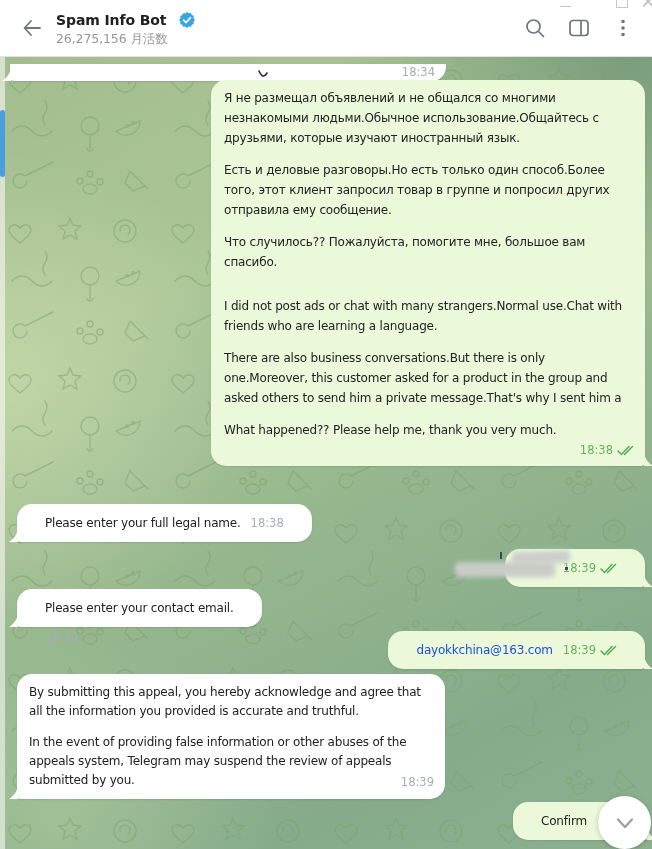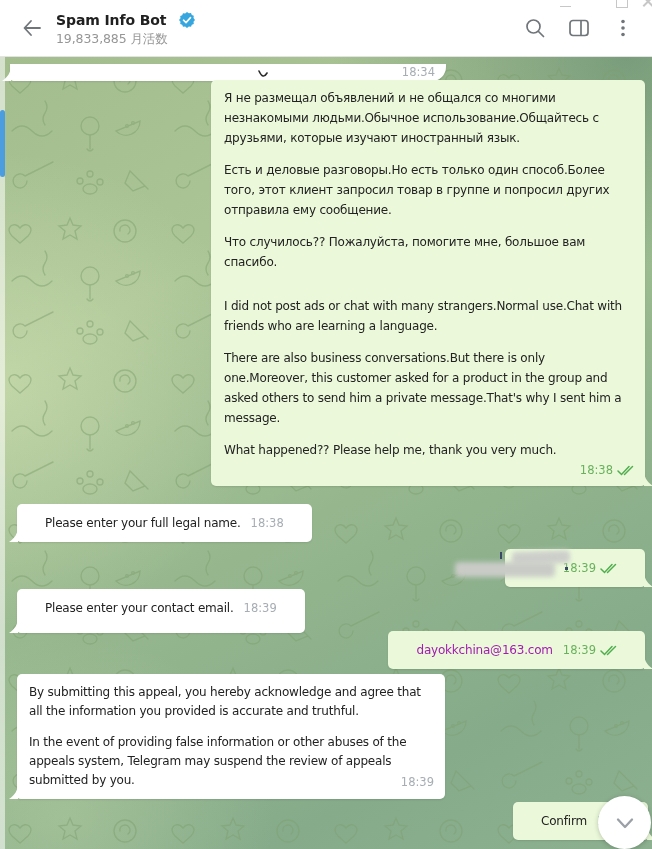--- a/index.html
+++ b/index.html
@@ -39,21 +39,21 @@
       radial-gradient(300px 260px at 10% 96%, rgba(210,228,178,.30), rgba(210,228,178,0) 70%),
       linear-gradient(152deg,#a3bd8f 0%,#abc597 28%,#96b78e 55%,#85ab8a 82%,#8db190 100%);
   }
   .pattern{position:absolute;top:0;left:0;width:100%;height:100%;opacity:.5;}
 
   
   .scroll-track{position:absolute;left:0;top:0;bottom:0;width:5px;background:rgba(255,255,255,.55);z-index:3;}
   .scroll-thumb{position:absolute;left:0;top:54px;width:5px;height:67px;border-radius:3px;background:#4c9ce0;cursor:pointer;}
 
   
-  .msg{position:absolute;z-index:2;box-sizing:border-box;border-radius:5px;
+  .msg{position:absolute;z-index:2;box-sizing:border-box;border-radius:15px;
        font-size:12px;line-height:20px;letter-spacing:-0.2px;color:#222;
        box-shadow:0 1px 2px rgba(0,0,0,.10);}
   .msg.in{background:#ffffff;border-bottom-left-radius:4px;}
   .msg.out{background:#ebf9da;border-bottom-right-radius:4px;}
   .tail{position:absolute;bottom:0;width:9px;height:16px;}
   .msg.in  .tail{left:-8px;}
   .msg.out .tail{right:-8px;}
 
   .line{height:20px;white-space:nowrap;overflow:hidden;}
   .line.blank{height:12px;}
@@ -66,29 +66,29 @@
   .oneline{display:flex;align-items:baseline;gap:10px;padding:9px 28px;white-space:nowrap;}
 
   
   .m-sliver{top:8px;left:10px;width:436px;height:17px;border-radius:0 0 14px 14px;border-bottom-left-radius:4px;}
   .m-sliver .meta-abs{bottom:-1px;right:11px;}
   .squiggle{position:absolute;left:247px;bottom:2px;}
 
   .m-big{top:24px;right:7px;width:434px;padding:8px 13px 26px 13px;}
   .m-in1{top:448px;left:17px;height:38px;}
   .m-red{top:493px;left:505px;width:140px;height:38px;}
-  .m-in2{top:533px;left:17px;height:44px;}
+  .m-in2{top:533px;left:17px;height:38px;flex-direction:column;}
   .m-email{top:575px;right:7px;height:38px;}
   .m-disc{top:618px;left:17px;width:428px;padding:9px 20px 9px 12px;font-size:12px;line-height:19px;}
   .m-disc .line{height:19px;}
   .m-disc .line.blank{height:12px;}
   .m-disc .meta-abs{bottom:7px;}
   .m-confirm{top:746px;left:513px;width:135px;height:38px;}
 
-  .link{color:#a21caf;cursor:pointer;}
+  .link{color:#1d4ed8;cursor:pointer;}
 
   
   .blob{position:absolute;z-index:4;filter:blur(2.5px);border-radius:4px;}
   .blob-a{left:512px;top:495px;width:58px;height:13px;background:#cdcfcb;transform:rotate(-2deg);}
   .blob-b{left:455px;top:506px;width:100px;height:15px;background:#c9cbc7;}
   .mark{position:absolute;z-index:5;background:#3a4a66;}
   .mark-1{left:500px;top:496px;width:1.5px;height:7px;}
   .mark-2{left:565px;top:511px;width:2.5px;height:2.5px;}
 
   
@@ -159,21 +159,20 @@
         <div class="line">Что случилось??  Пожалуйста, помогите мне, большое вам</div>
         <div class="line">спасибо.</div>
         <div class="line blank"></div>
         <div class="line blank"></div>
         <div class="line">I did not post ads or chat with many strangers.Normal use.Chat with</div>
         <div class="line">friends who are learning a language.</div>
         <div class="line blank"></div>
         <div class="line">There are also business conversations.But there is only</div>
         <div class="line">one.Moreover, this customer asked for a product in the group and</div>
         <div class="line">asked others to send him a private message.That's why I sent him a</div>
-        <div class="line">message.</div>
         <div class="line blank"></div>
         <div class="line">What happened??  Please help me, thank you very much.</div>
       </div>
     <span class="meta meta-abs">
       <span class="time-out">18:38</span>
       <svg width="17" height="11" viewBox="0 0 17 11">
         <path d="M1 6 L4.5 9.5 L12 1.5" fill="none" stroke="#4fae4e" stroke-width="1.5" stroke-linecap="round"></path>
         <path d="M7.5 9.5 L15.5 1.5" fill="none" stroke="#4fae4e" stroke-width="1.5" stroke-linecap="round"></path>
       </svg>
     </span>
@@ -280,21 +279,21 @@
     </svg>
   </div>
   <div class="title-block">
     <div class="title-row">
       <span class="chat-title">Spam Info Bot</span>
       <svg width="16" height="16" viewBox="0 0 16 16">
         <path d="M8 0 l1.8 1.3 2.2-.3 .8 2 2 .8 -.3 2.2 L16 8 l-1.5 1.8 .3 2.2 -2 .8 -.8 2 -2.2-.3 L8 16 l-1.8-1.5 -2.2 .3 -.8-2 -2-.8 .3-2.2 L0 8 l1.5-1.8 -.3-2.2 2-.8 .8-2 2.2 .3 Z" fill="#35a6de"></path>
         <path d="M4.5 8.2 L7 10.6 L11.5 5.6" fill="none" stroke="#ffffff" stroke-width="1.6" stroke-linecap="round" stroke-linejoin="round"></path>
       </svg>
     </div>
-    <div class="subtitle">19,833,885 月活数</div>
+    <div class="subtitle">26,275,156 月活数</div>
   </div>
   <div class="header-actions">
     <div class="hicon">
       <svg width="22" height="22" viewBox="0 0 22 22">
         <circle cx="9.5" cy="9.5" r="6.5" fill="none" stroke="#707579" stroke-width="1.7"></circle>
         <path d="M14.5 14.5 L19.5 19.5" stroke="#707579" stroke-width="1.7" stroke-linecap="round"></path>
       </svg>
     </div>
     <div class="hicon">
       <svg width="22" height="22" viewBox="0 0 22 22">

